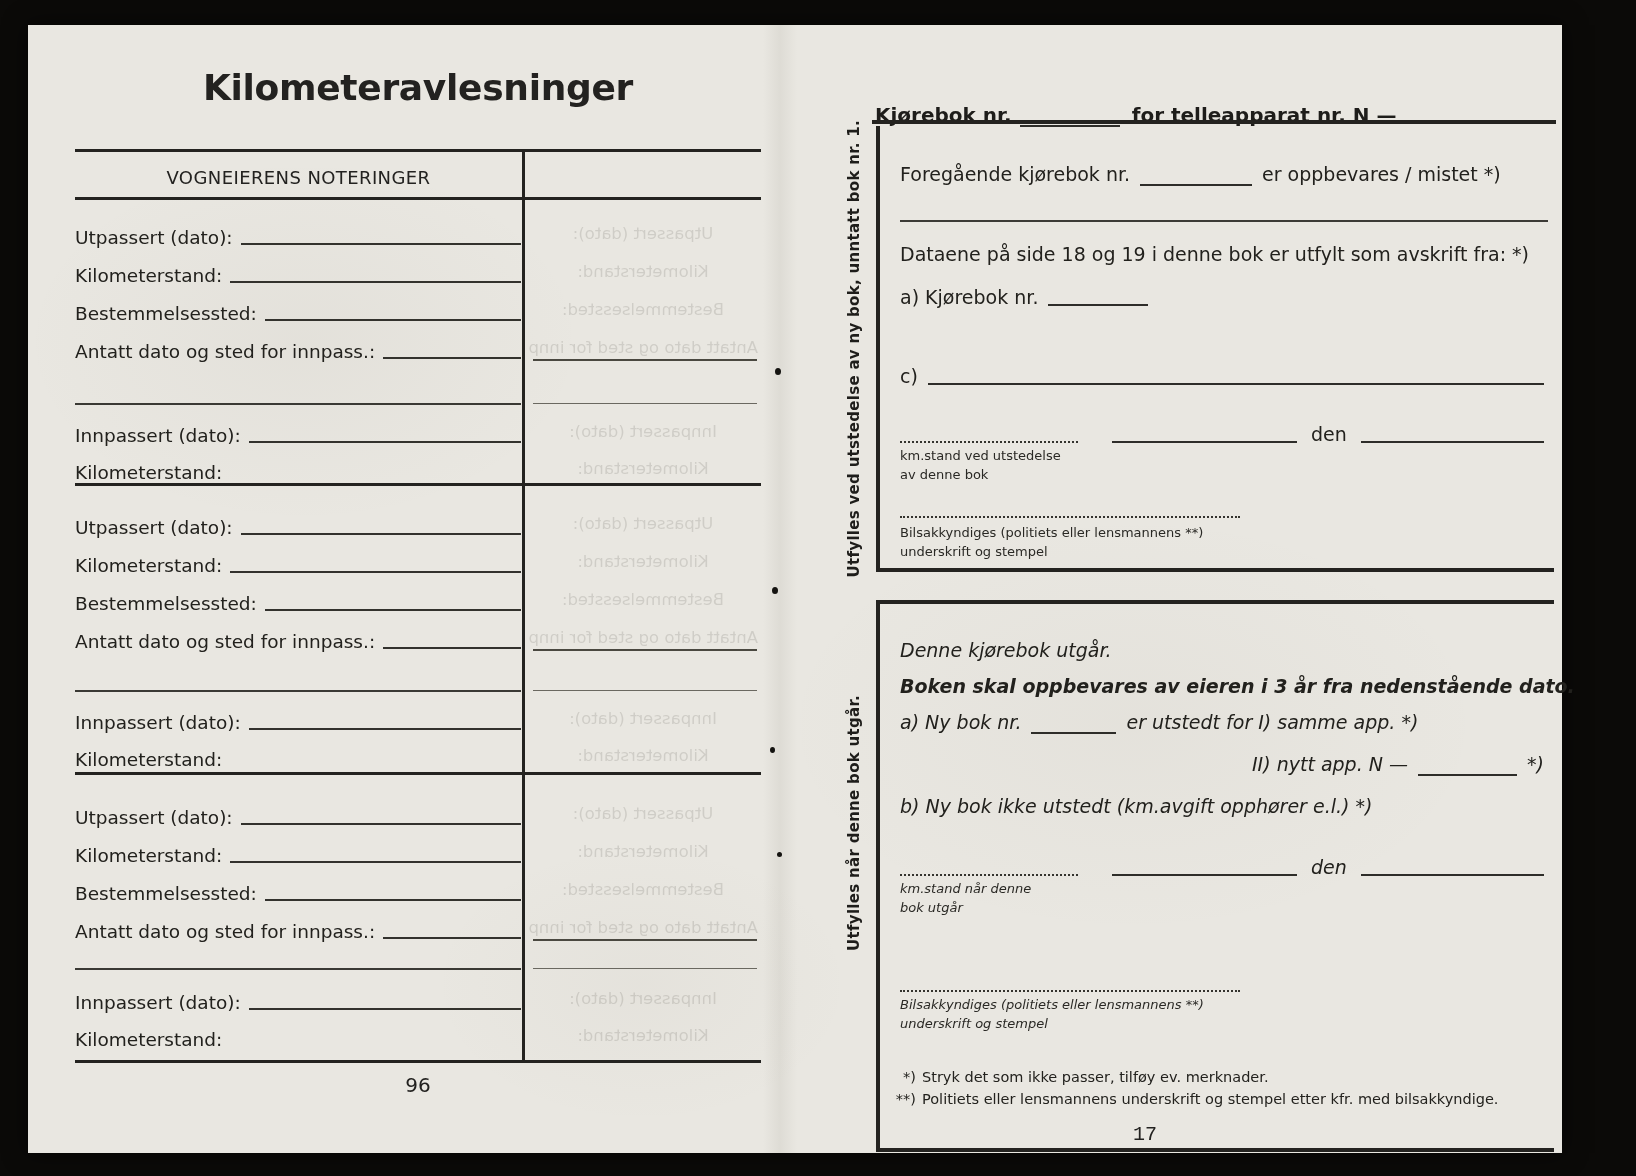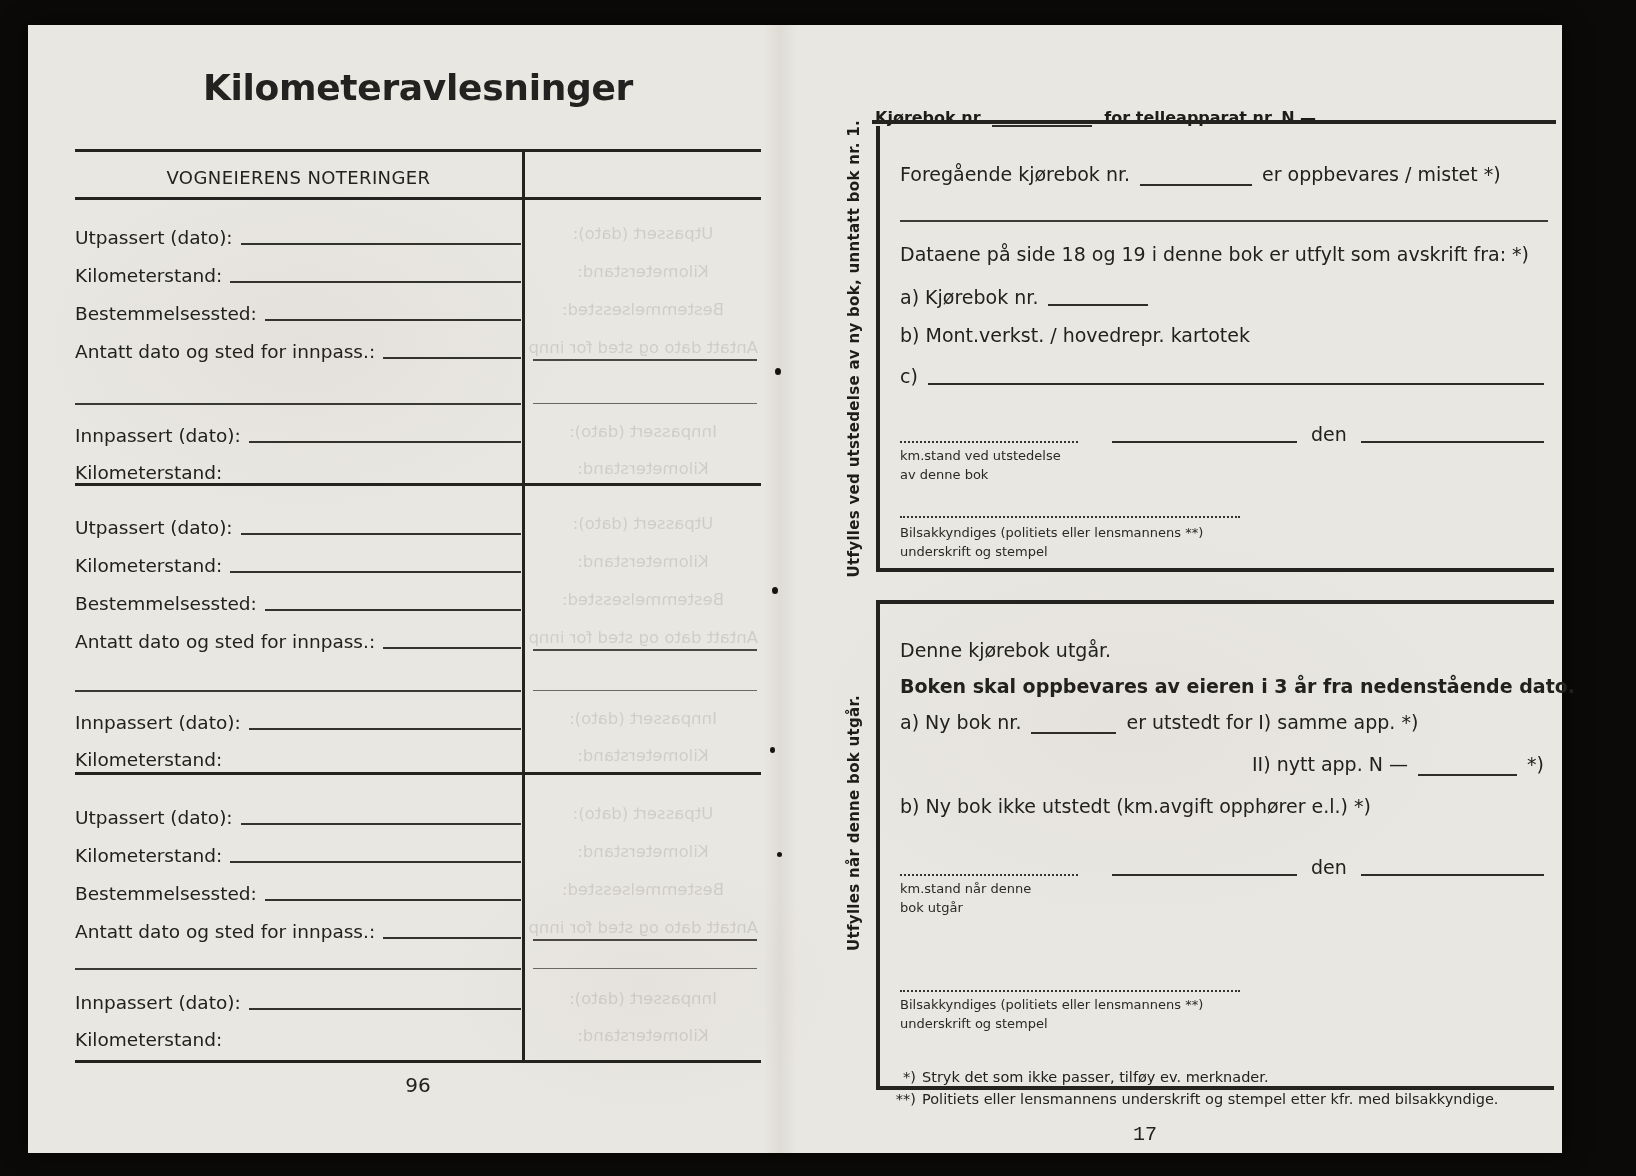--- a/index.html
+++ b/index.html
@@ -28,25 +28,25 @@
   .fline{flex:1;border-bottom:2px solid #33322d;margin-bottom:3px;}
   .sepline{position:absolute;left:47px;width:446px;border-top:2px solid #3a3934;}
   .attline{position:absolute;left:505px;width:224px;border-top:2px solid #4a4840;}
   .attline.faint{border-top-width:1.5px;border-top-color:#6a6860;}
   .heavy{position:absolute;left:47px;width:686px;height:3px;background:#242320;}
   .ghost{position:absolute;left:500px;width:230px;text-align:center;font-size:16.5px;color:#55524a;
          opacity:.17;transform:scaleX(-1);filter:blur(.6px);white-space:nowrap;overflow:hidden;}
   .pagenum{position:absolute;font-size:20px;color:#232220;text-align:center;}
   
   .rheader{position:absolute;left:847px;top:74px;width:615px;display:flex;align-items:flex-end;height:28px;}
-  .rheader .b{font-weight:700;font-size:16px;white-space:nowrap;color:#1e1d1a;}
+  .rheader .b{font-weight:700;font-size:20px;white-space:nowrap;color:#1e1d1a;}
   .rline{border-bottom:2px solid #2e2d29;margin-bottom:3px;height:16px;box-sizing:border-box;}
   .box{position:absolute;left:848px;width:678px;border-left:4px solid #242320;box-sizing:border-box;}
   .box1{top:101px;height:446px;border-bottom:4px solid #242320;}
-  .box2{top:575px;height:490px;border-top:4px solid #242320;border-bottom:4px solid #242320;}
+  .box2{top:575px;height:552px;border-top:4px solid #242320;border-bottom:4px solid #242320;font-style:italic;}
   .brow{position:absolute;left:20px;right:10px;display:flex;align-items:flex-end;height:26px;}
   .btext{font-size:19px;white-space:nowrap;line-height:1.15;color:#22211d;}
   .bold{font-weight:700;}
   .small{font-size:13px;line-height:1.45;color:#2a2925;}
   .dotted{border-bottom:2.5px dotted #34332e;margin-bottom:3px;height:14px;box-sizing:border-box;}
   .vlabelwrap{position:absolute;width:32px;display:flex;align-items:center;justify-content:center;}
   .vlabel{writing-mode:vertical-rl;transform:rotate(180deg);font-weight:700;font-size:15px;
           letter-spacing:.3px;white-space:nowrap;color:#1e1d1a;}
   .foot{position:absolute;left:854px;display:flex;align-items:flex-start;font-size:14.5px;color:#23221e;}
   .foot .mk{width:34px;text-align:right;white-space:nowrap;flex:none;}
@@ -194,23 +194,20 @@
         <span class="btext">er oppbevares / mistet *)</span>
       </div>
       <div class="thinline" style="left:20px;right:6px;top:94px;"></div>
       <div class="brow" style="top:114px;">
         <span class="btext">Dataene på side 18 og 19 i denne bok er utfylt som avskrift fra: *)</span>
       </div>
       <div class="brow" style="top:157px;">
         <span class="btext">a) Kjørebok nr.</span>
         <span class="rline" style="width:100px;margin-left:10px;flex:none;"></span>
       </div>
-      <div class="brow" style="top:195px;">
-        <span class="btext">b) Mont.verkst. / hovedrepr. kartotek</span>
-      </div>
       <div class="brow" style="top:236px;">
         <span class="btext">c)</span>
         <span class="rline" style="flex:1;margin-left:10px;"></span>
       </div>
       <div class="brow" style="top:294px;">
         <span class="dotted" style="width:178px;flex:none;"></span>
         <span style="width:34px;flex:none;"></span>
         <span class="rline" style="width:185px;flex:none;"></span>
         <span class="btext" style="margin:0 14px;">den</span>
         <span class="rline" style="flex:1;"></span>

